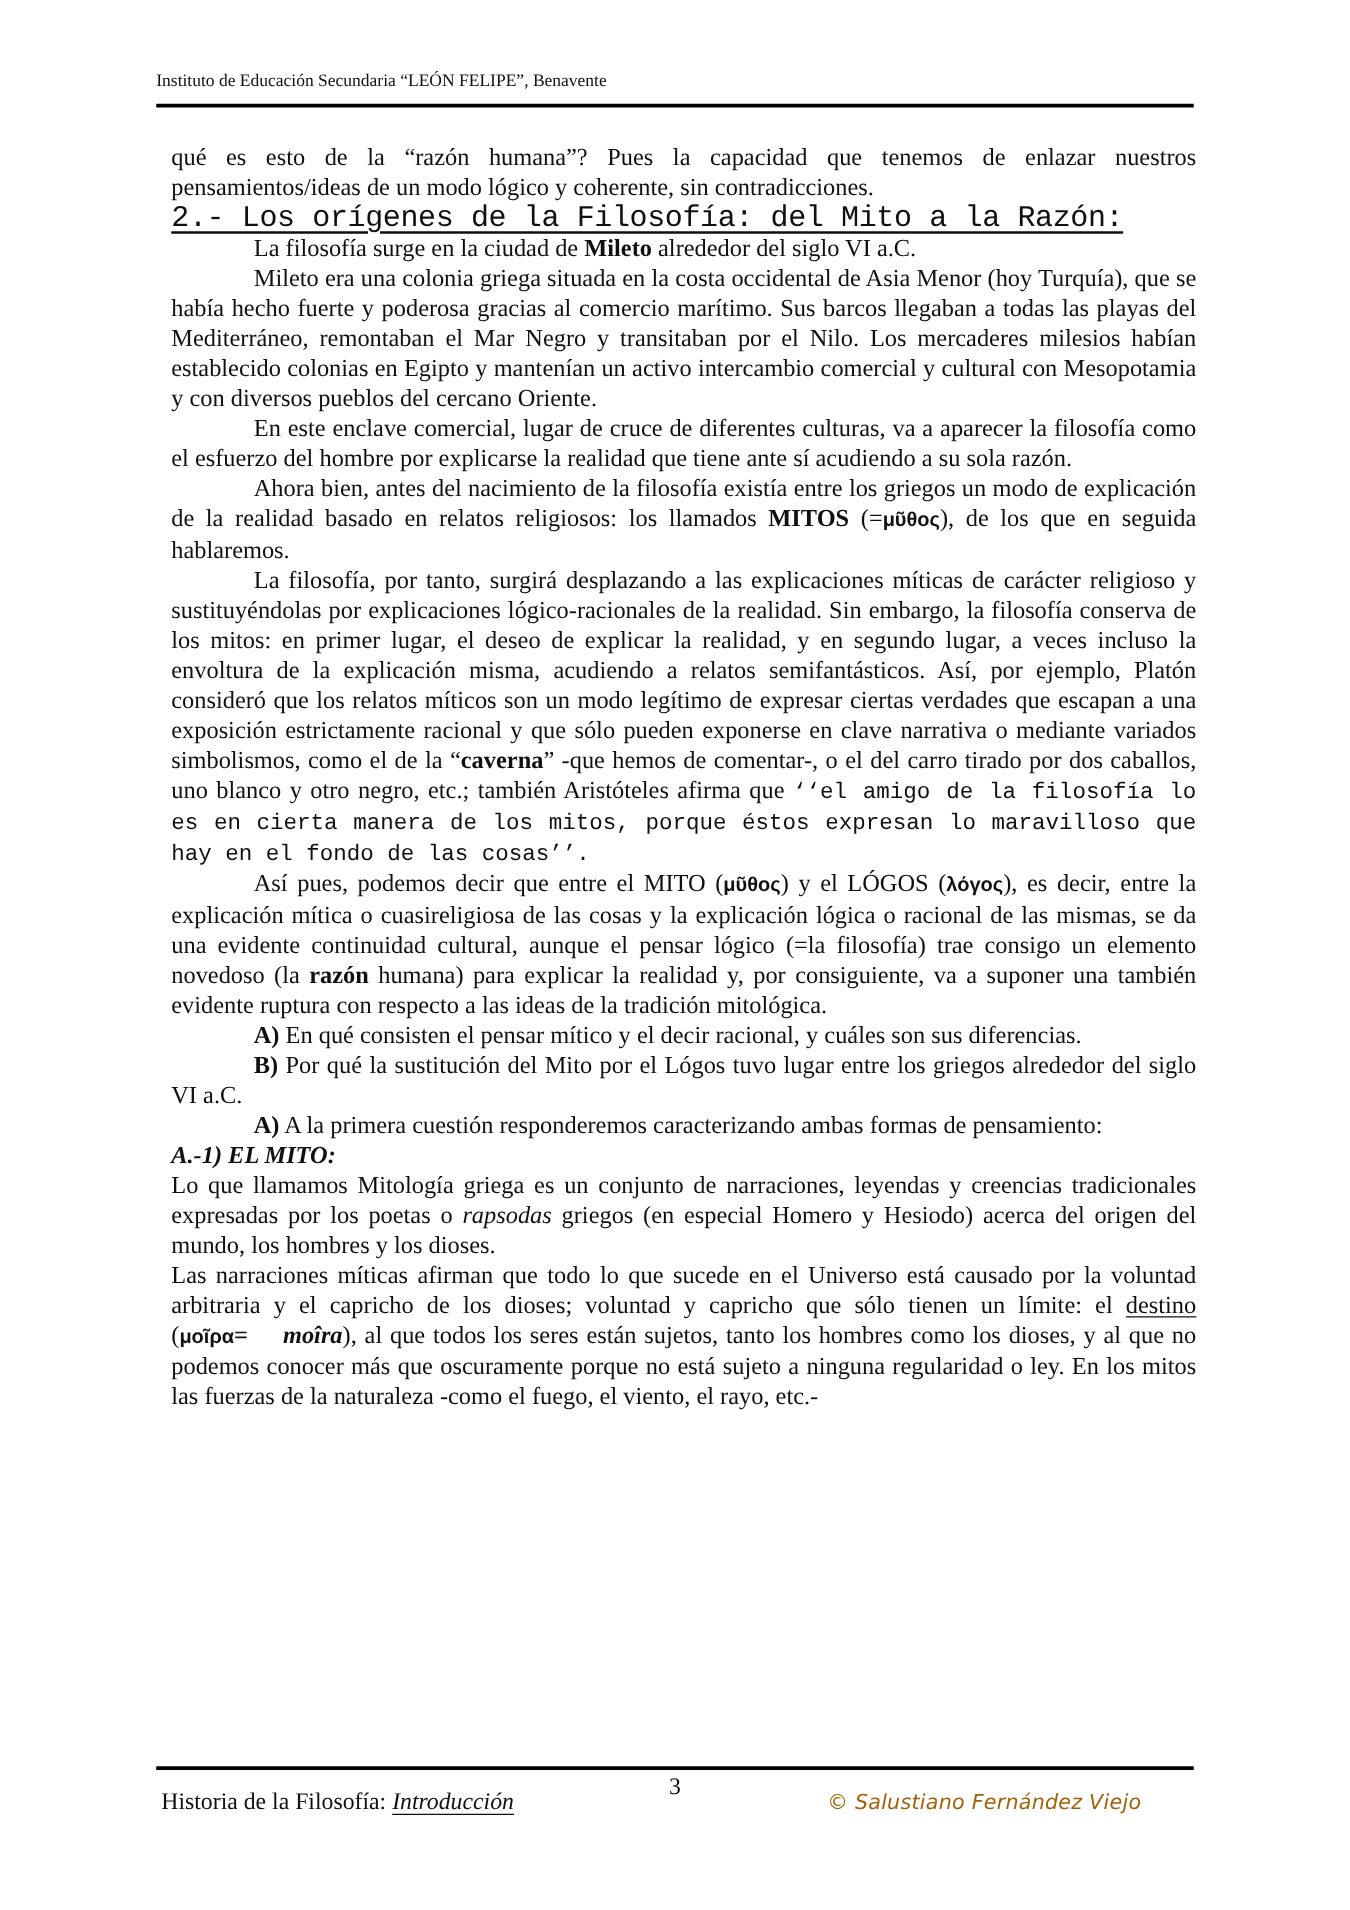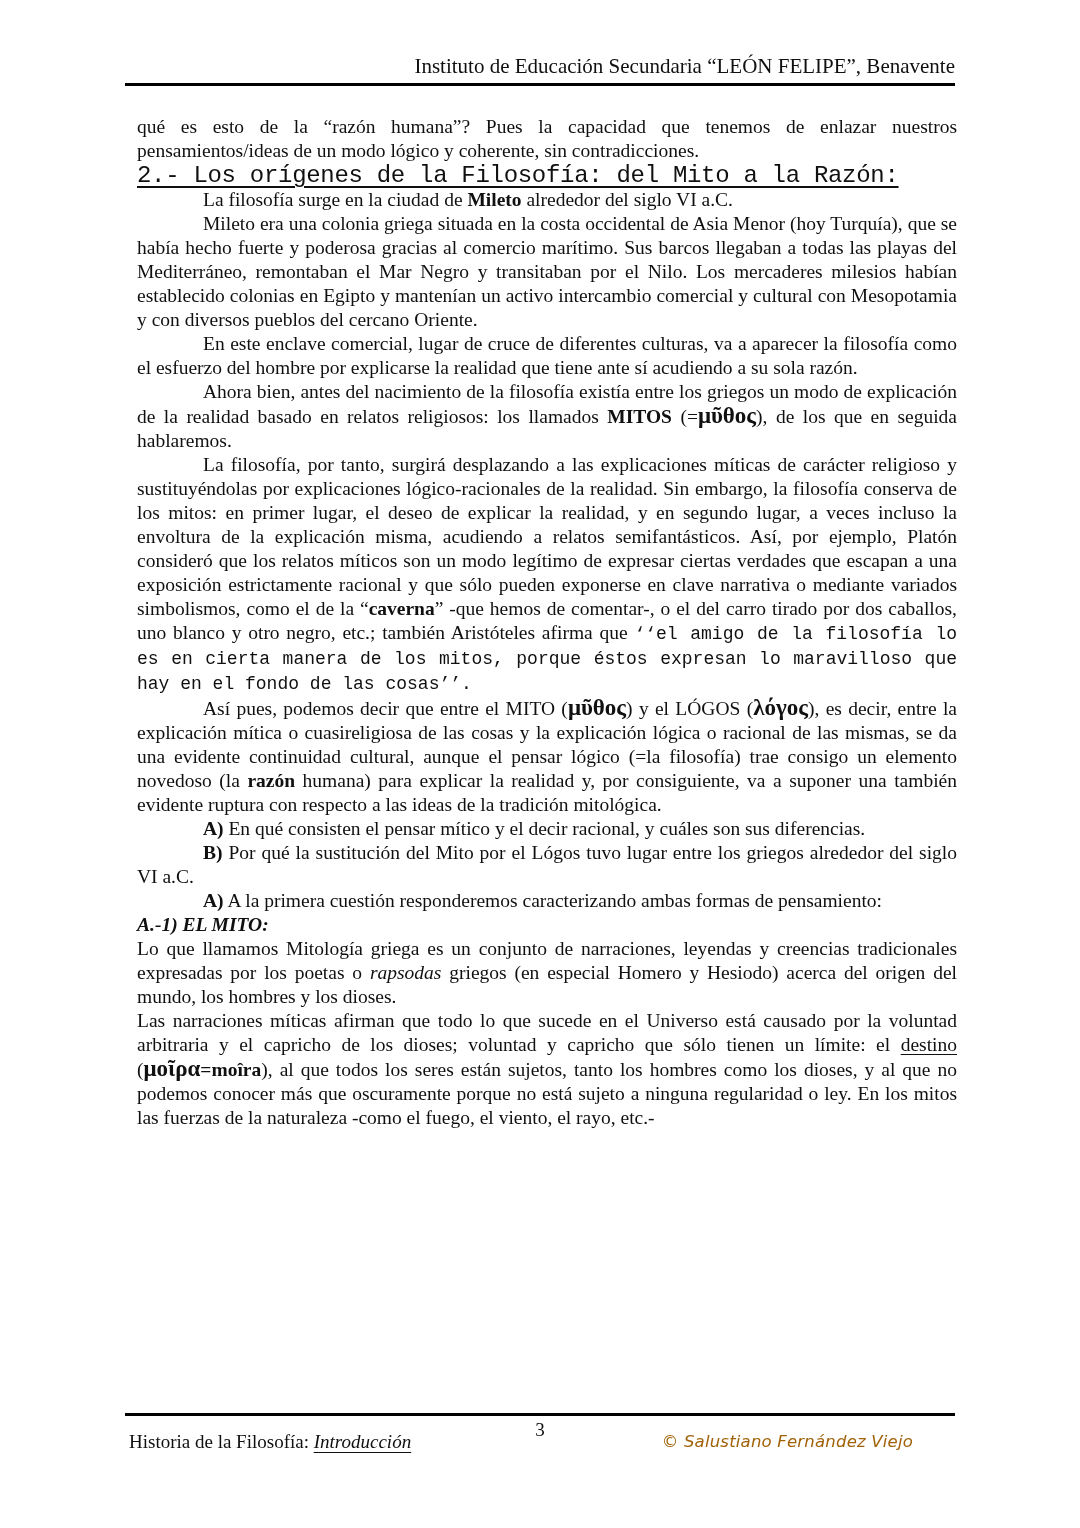--- a/index.html
+++ b/index.html
@@ -8,21 +8,21 @@
     width:1080px;height:1528px;
     margin:0 auto;
     background:#ffffff;
     font-family:"Liberation Serif", serif;
     color:#101010;
     overflow:hidden;
   }
   
   .header{
     position:absolute;left:125px;top:55px;width:830px;
-    text-align:right;font-size:21px;line-height:22px;
+    text-align:left;font-size:14px;line-height:22px;
     padding-bottom:6px;border-bottom:3px solid #000;
   }
   
   .content{
     position:absolute;left:137px;top:115px;width:820px;
     font-size:19.5px;line-height:24px;text-align:justify;
     hyphens:none;
   }
   .content p{margin:0;}
   .p-intro{margin:13px 0 0 80px;}
@@ -36,23 +36,23 @@
   .p-surge{margin-top:24px;text-indent:66px;}
   .p-std{margin-top:10px;text-indent:66px;}
   .p-item{margin:9px 0 0 131px;text-indent:66px;}
   .p-answer{margin-top:12px;text-indent:66px;}
   .h-sub{margin:10px 0 0 121px;font-weight:bold;text-align:left;font-style:italic;}
   .p-block{margin:8px 0 0 168px;}
   
   .run-n{}
   .run-b{font-weight:bold;}
   .run-i{font-style:italic;}
-  .run-bi{font-weight:bold;}
+  .run-bi{font-weight:bold;font-style:italic;margin-left:28px;}
   .run-u{text-decoration:underline;text-underline-offset:3px;}
-  .run-g{font-family:Liberation Serif, serif;font-weight:bold;font-size:23px;}
+  .run-g{font-family:Liberation Sans, sans-serif;font-weight:bold;font-size:16px;}
   .run-m{font-family:"Liberation Mono","DejaVu Sans Mono",monospace;font-size:18px;}
   
   .footer{
     position:absolute;left:125px;top:1413px;width:830px;height:60px;
     border-top:3px solid #000;
   }
   .footer-page{
     position:absolute;left:50%;transform:translateX(-50%);top:3px;
     font-size:19px;
   }

